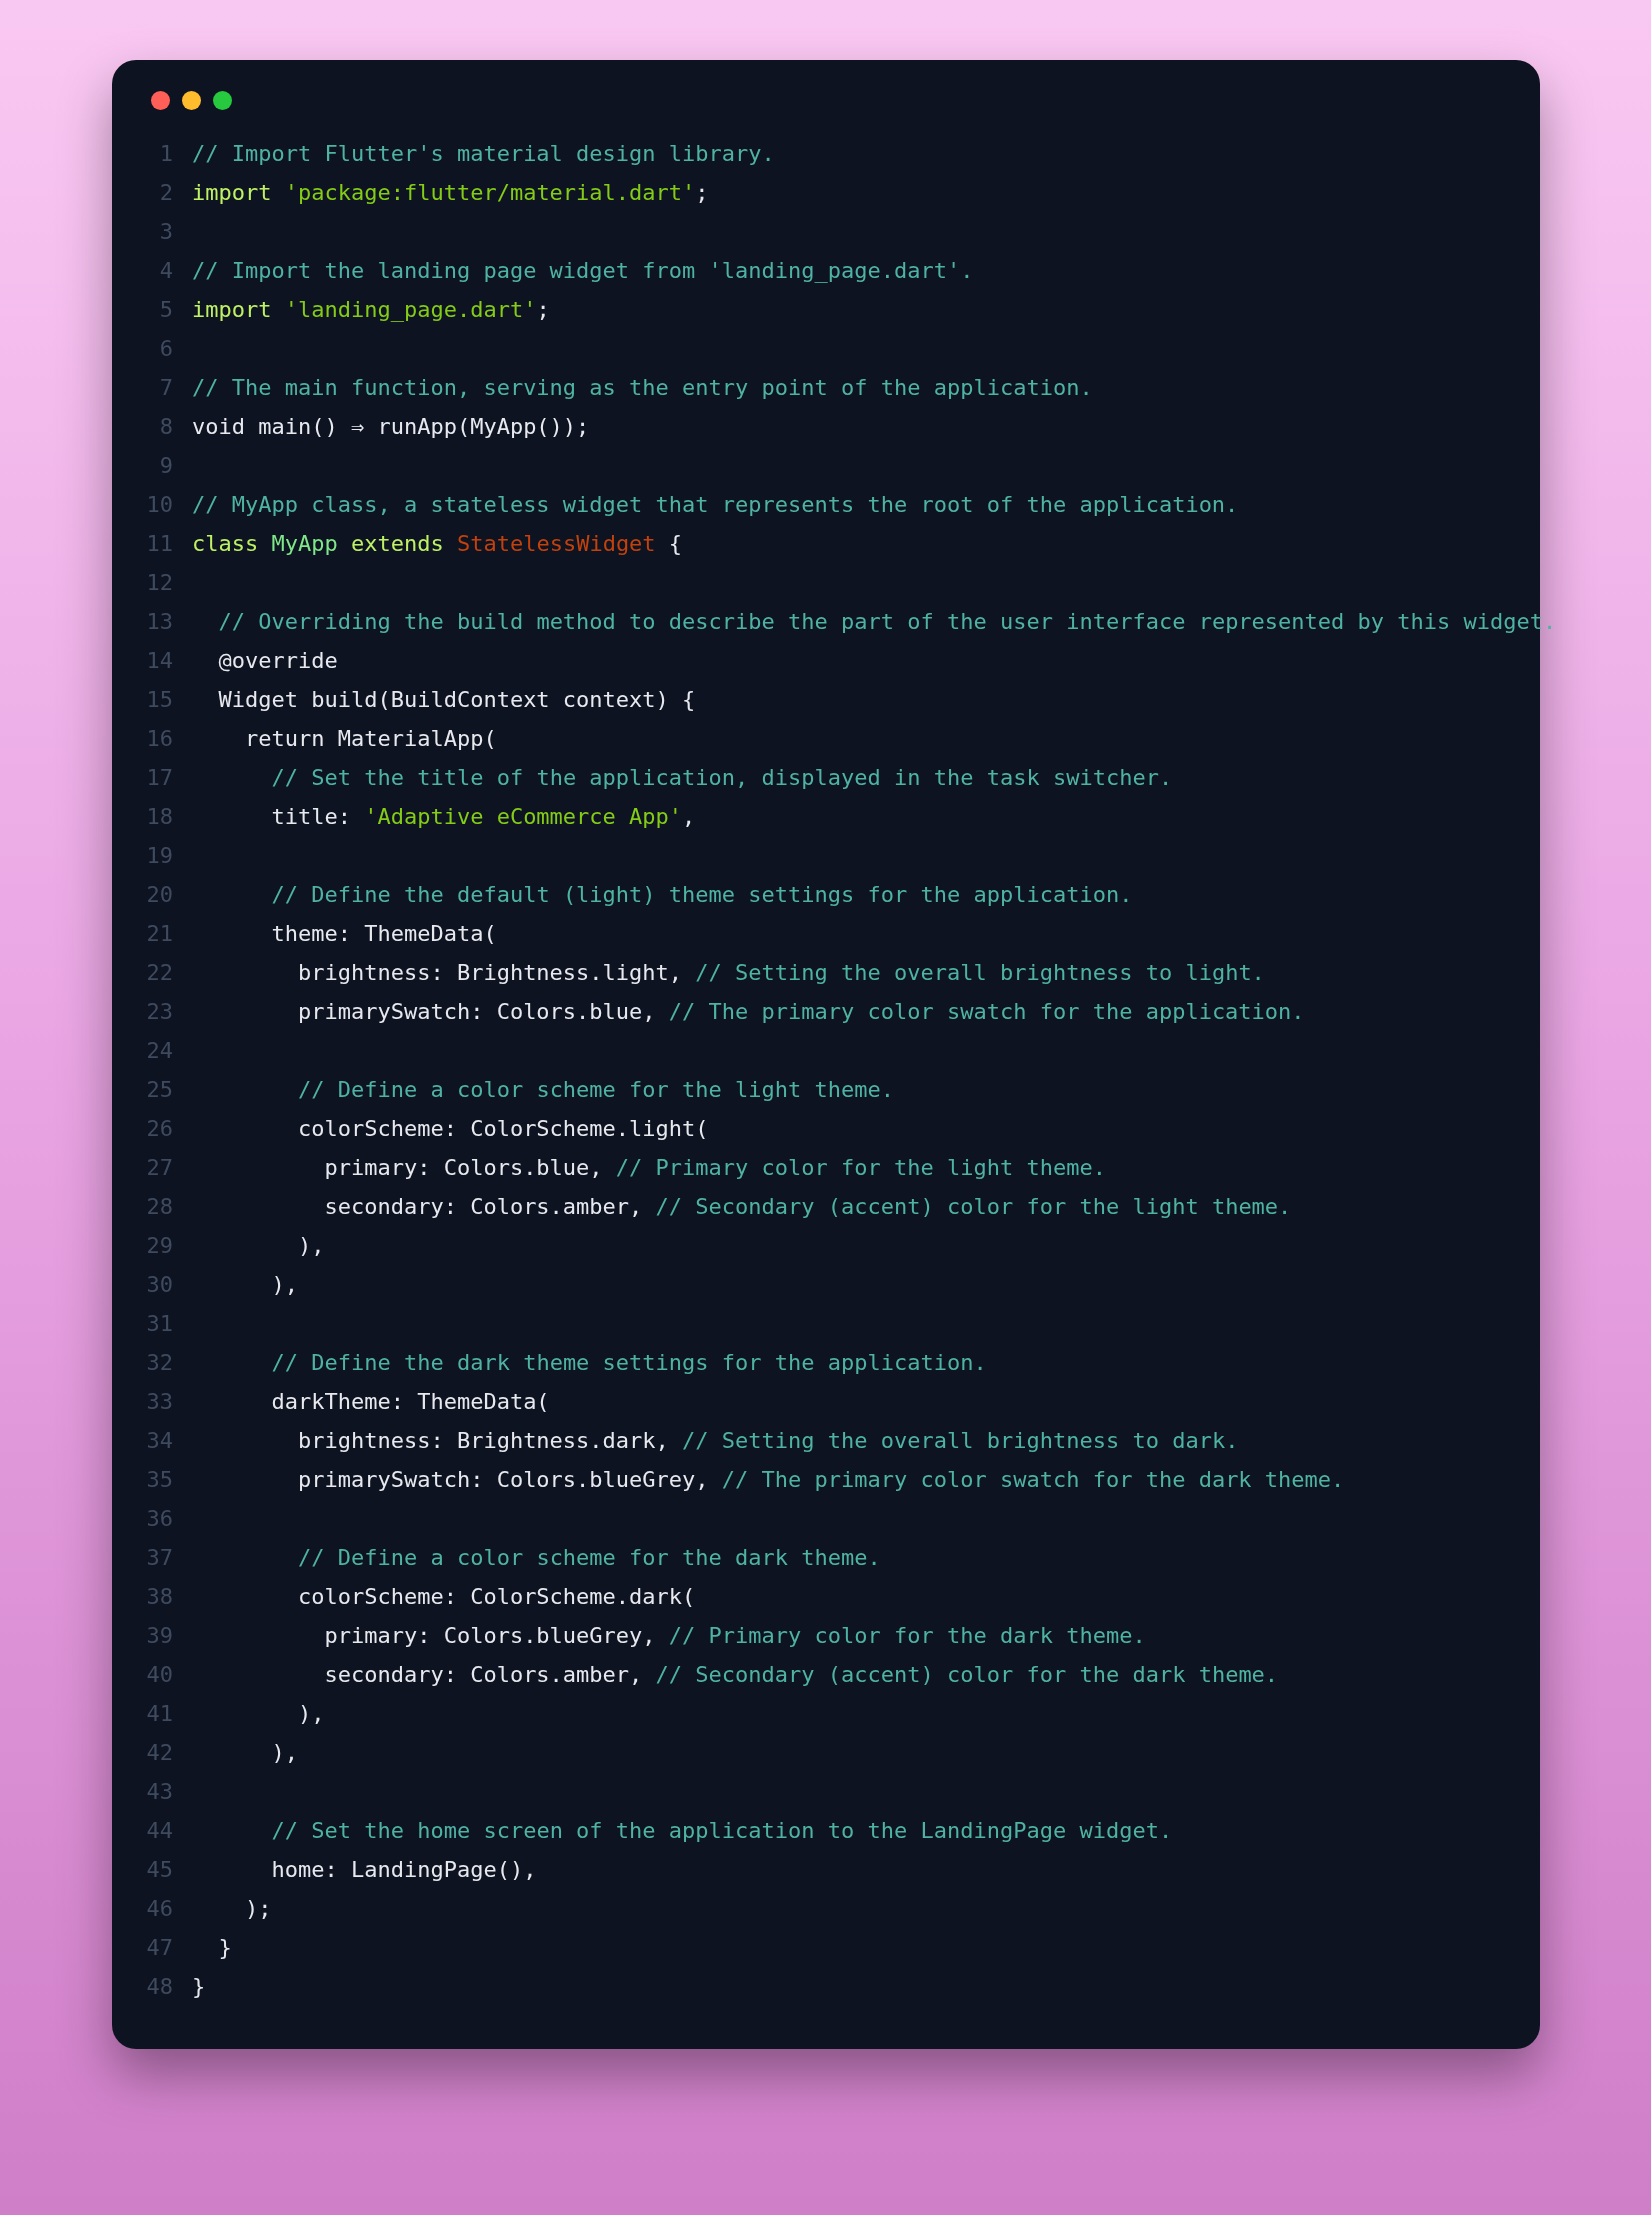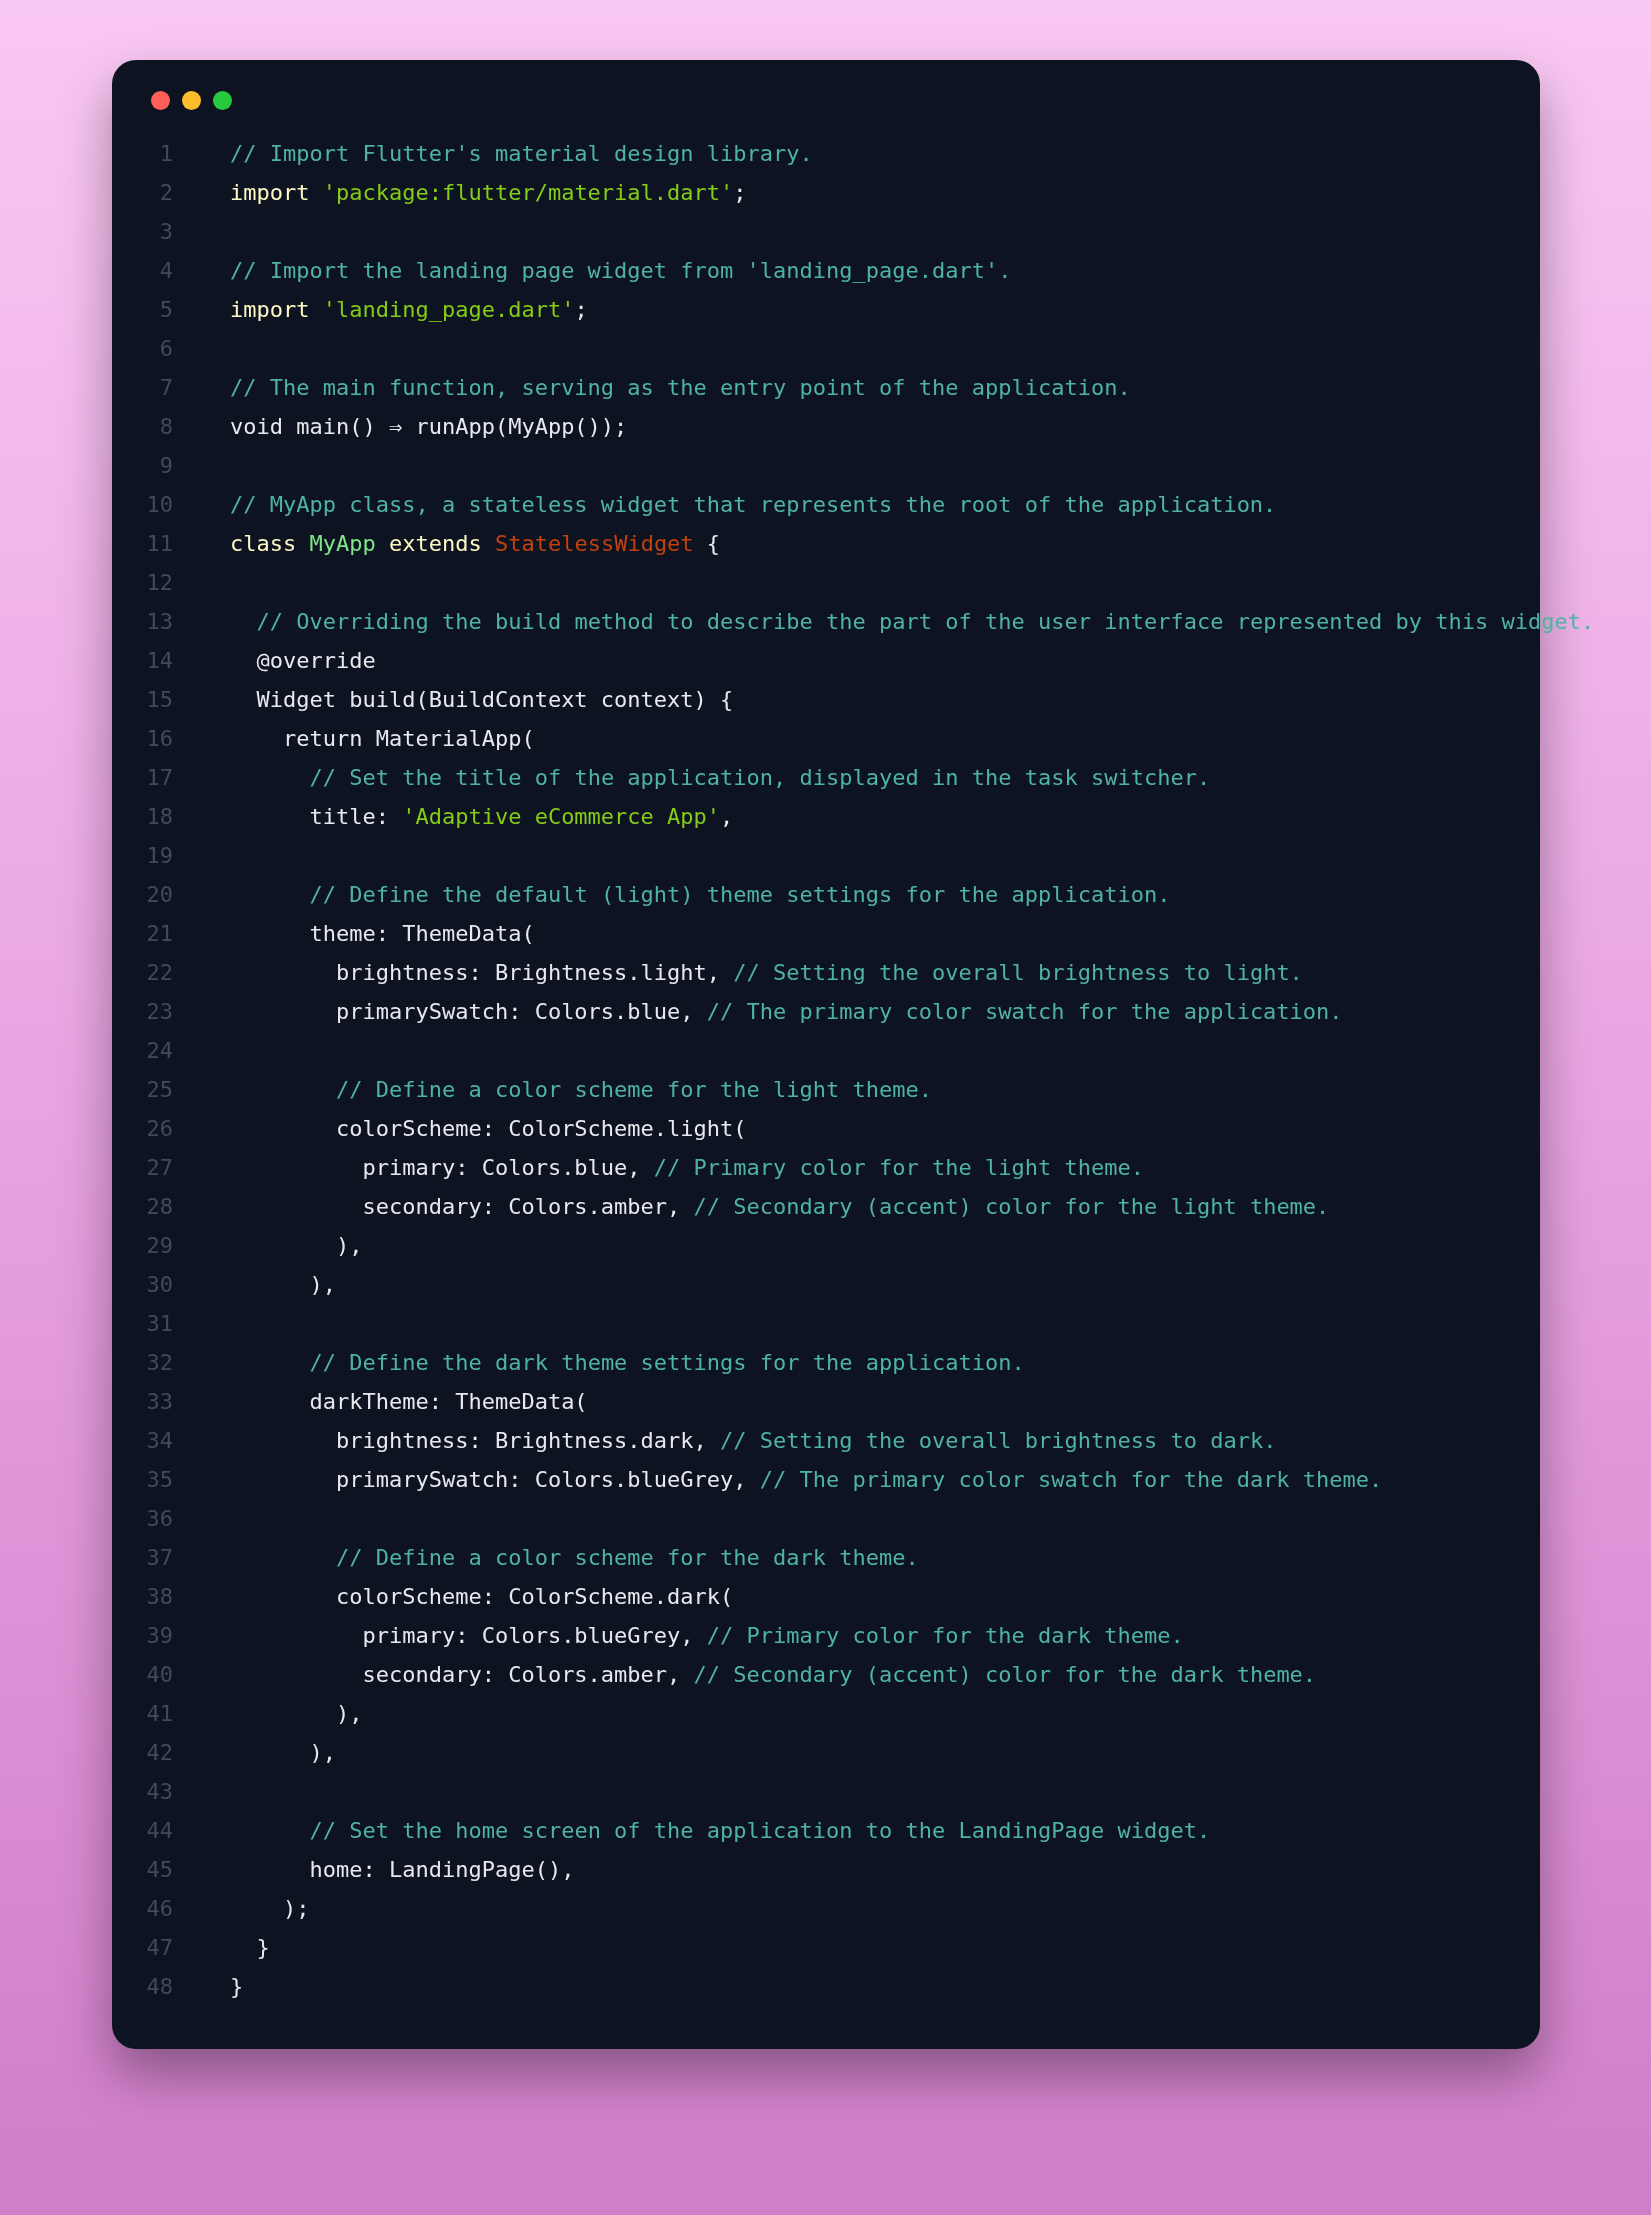--- a/index.html
+++ b/index.html
@@ -35,23 +35,23 @@
   }
   .line { display:flex; }
   .gutter {
     width:46px;
     text-align:right;
     padding-right:19px;
     color:#3e4a5e;
     user-select:none;
     flex-shrink:0;
   }
-  .content { flex:1;margin-left:38px; }
+  .content { flex:1; }
   .tok-comment{color:#4fb3a3;}
-  .tok-keyword{color:#fef9c3;}
+  .tok-keyword{color:#bef264;}
   .tok-string{color:#84cc16;}
   .tok-class{color:#7ee787;}
   .tok-type{color:#c2410c;}
   .tok-plain{color:#e7e9ee;}
 </style>
 </head>
 <body>
 
 <div class="editor">
   <div class="traffic">

